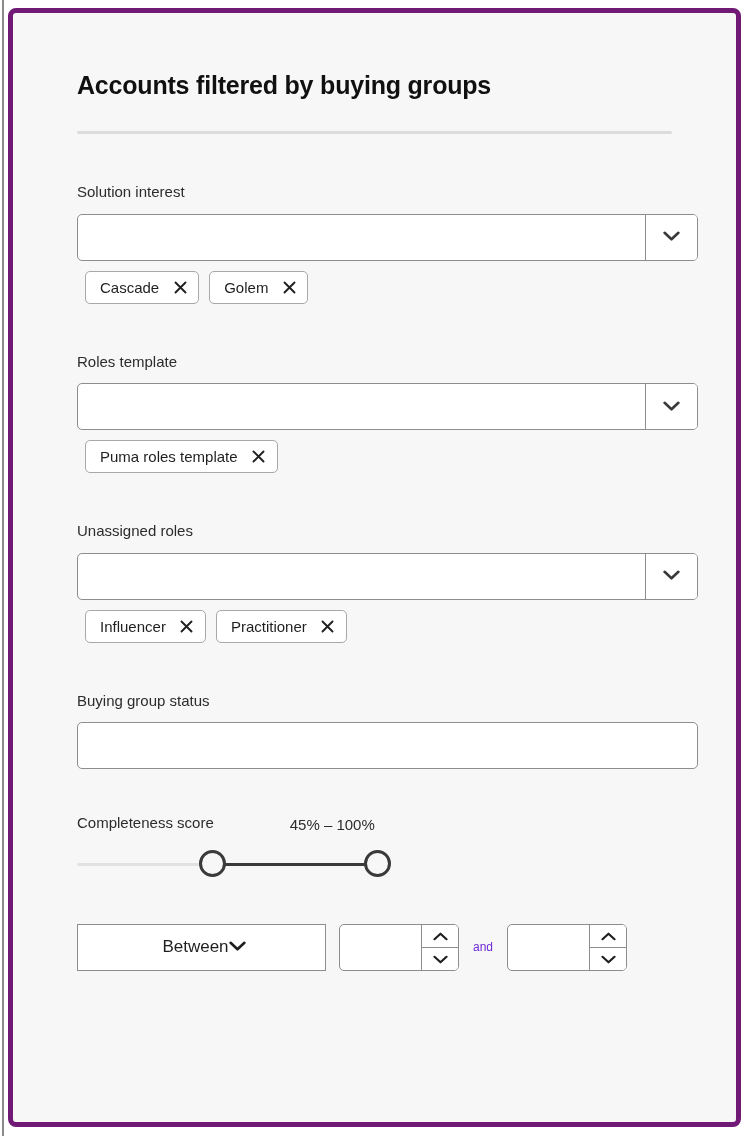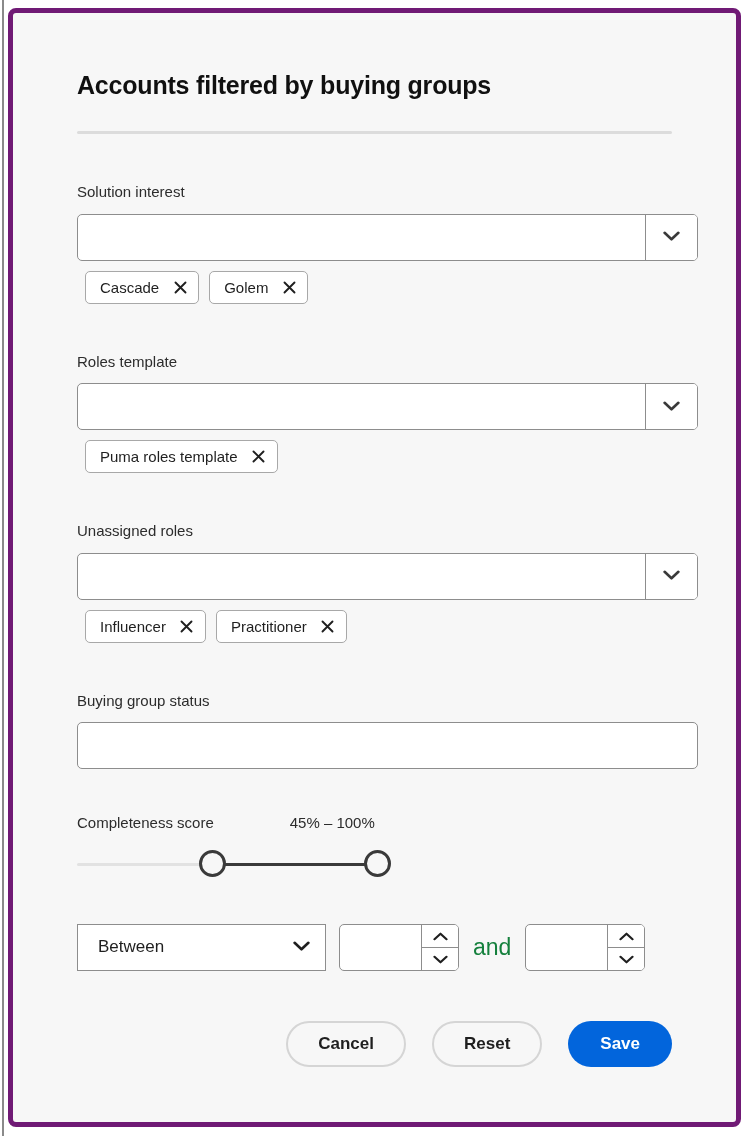--- a/index.html
+++ b/index.html
@@ -149,21 +149,21 @@
     align-items: center;
     justify-content: center;
     width: 14px;
     height: 14px;
     cursor: pointer;
   }
 
   
   .slider-head {
     display: flex;
-    align-items: center;
+    align-items: flex-end;
   }
   .slider-head .field-label { margin-bottom: 0; }
   .slider-range-value {
     font-size: 15px;
     color: #2c2c2c;
     margin-left: 76px;
   }
   .slider-wrap {
     position: relative;
     width: 300px;
@@ -201,21 +201,21 @@
   
   .engagement-row {
     display: flex;
     align-items: center;
     gap: 0;
     margin-top: 12px;
   }
   .picker {
     display: flex;
     align-items: center;
-    justify-content: space-between;
+    justify-content: center;
     width: 249px;
     height: 47px;
     box-sizing: border-box;
     border: 1px solid #8d8d8d;
     border-radius: 0;
     background: #ffffff;
     padding: 0 15px 0 20px;
     font-size: 17px;
     color: #1f1f1f;
     cursor: pointer;
@@ -251,22 +251,22 @@
   .stepper-btn {
     flex: 1;
     display: flex;
     align-items: center;
     justify-content: center;
     background: #ffffff;
     cursor: pointer;
   }
   .stepper-btn.up { border-bottom: 1px solid #8d8d8d; }
   .and-label {
-    font-size: 23px;
-    color: #15803d;
+    font-size: 12px;
+    color: #6d28d9;
     margin: 0 14px;
     white-space: nowrap;
   }
 
   
   .button-row {
     position: absolute;
     right: 64px;
     bottom: 55px;
     display: flex;
@@ -460,20 +460,15 @@
                 <svg width="15" height="9" viewBox="0 0 15 9" aria-hidden="true">
                   <path d="M1.5 1.8 L7.5 7.3 L13.5 1.8" fill="none" stroke="#1f1f1f" stroke-width="2.2" stroke-linecap="round" stroke-linejoin="round"></path>
                 </svg>
               </span>
             </div>
           </div>
         </div>
       </div>
     </div>
 
-    <div class="button-row">
-      <div class="btn btn-secondary">Cancel</div>
-      <div class="btn btn-secondary">Reset</div>
-      <div class="btn btn-primary" id="save-button" style="background: rgb(2, 101, 220);">Save</div>
-    </div>
 
   </div>
 </div>
 
 </body></html>

